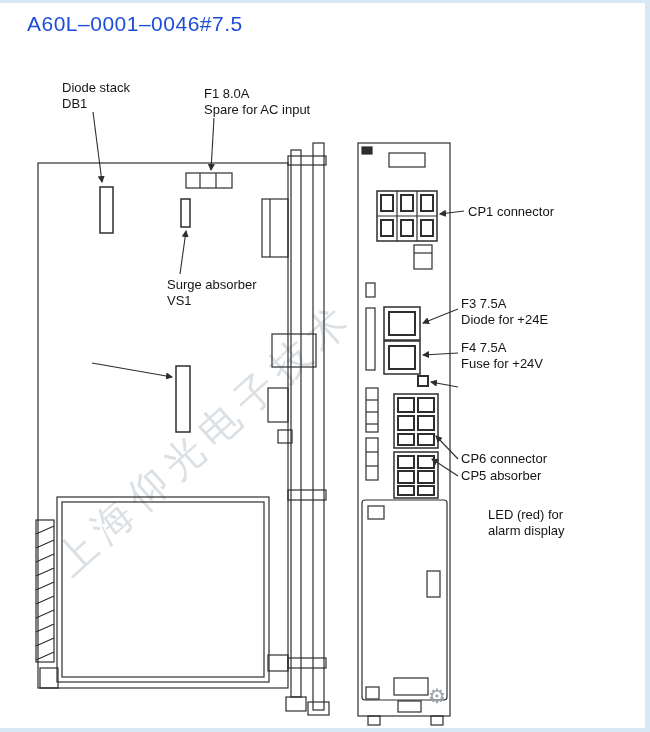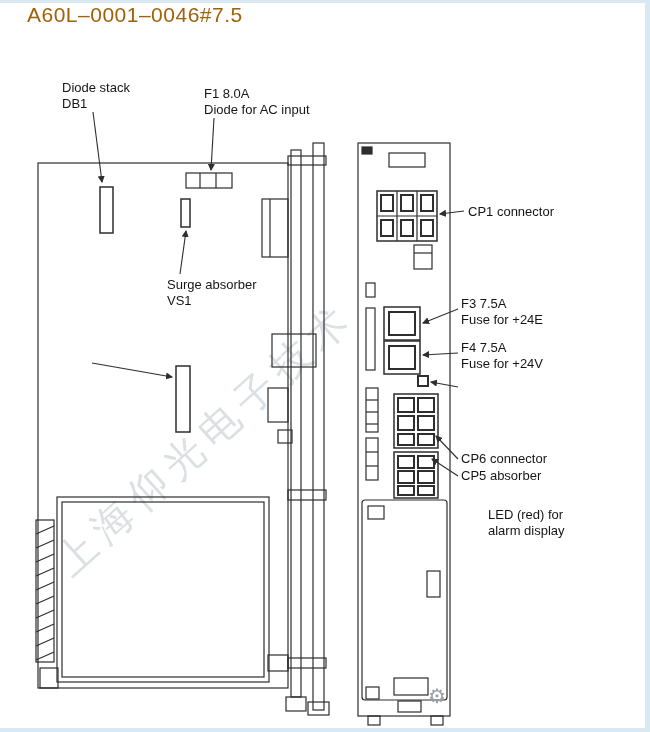--- a/index.html
+++ b/index.html
@@ -5,22 +5,22 @@
   html,body{margin:0;padding:0;background:#ffffff;}
   #page{
     position:relative;width:650px;height:732px;overflow:hidden;
     background:#ffffff;font-family:"Liberation Sans",sans-serif;color:#1d1d1d;
   }
   .edge{position:absolute;background:#d9e9f4;z-index:5;}
   .edge-top{left:0;top:0;width:650px;height:3px;}
   .edge-right{right:0;top:0;width:5px;height:732px;}
   .edge-bottom{left:0;bottom:0;width:650px;height:4px;}
   .title{
-    position:absolute;left:27px;top:3px;margin:0;z-index:4;
-    font-size:21px;font-weight:400;color:#a16207;letter-spacing:0.5px;
+    position:absolute;left:27px;top:12px;margin:0;z-index:4;
+    font-size:21px;font-weight:400;color:#1d4ed8;letter-spacing:0.5px;
   }
   .labels{position:absolute;left:0;top:0;width:650px;height:568px;z-index:3;padding-left:40px;}
   .label{
     position:absolute;font-size:13px;line-height:16px;color:#151515;
     white-space:pre-line;
   }
   .watermark{
     position:absolute;left:62px;top:540px;z-index:1;
     font-size:40px;letter-spacing:8px;white-space:nowrap;
     color:rgba(125,142,158,0.28);
@@ -186,26 +186,26 @@
         <line x1="458" y1="459" x2="436" y2="436" marker-end="url(#arr)"></line>
         <line x1="458" y1="476" x2="432" y2="459" marker-end="url(#arr)"></line>
       </g>
     </g>
   </svg>
 
   <div class="labels">
     <div class="label" style="left:62px;top:80px">Diode stack
 DB1</div>
     <div class="label" style="left:204px;top:86px">F1 8.0A
-Diode for AC input</div>
+Spare for AC input</div>
     <div class="label" style="left:167px;top:277px">Surge absorber
 VS1</div>
     <div class="label" style="left:468px;top:204px">CP1 connector</div>
     <div class="label" style="left:461px;top:296px">F3 7.5A
-Fuse for +24E</div>
+Diode for +24E</div>
     <div class="label" style="left:461px;top:340px">F4 7.5A
 Fuse for +24V</div>
     <div class="label" style="left:461px;top:451px">CP6 connector</div>
     <div class="label" style="left:461px;top:468px">CP5 absorber</div>
     <div class="label" style="left:488px;top:507px">LED (red) for
 alarm display</div>
   </div>
 
   <div class="logo">
     <span class="logo-icon">⚙</span>

